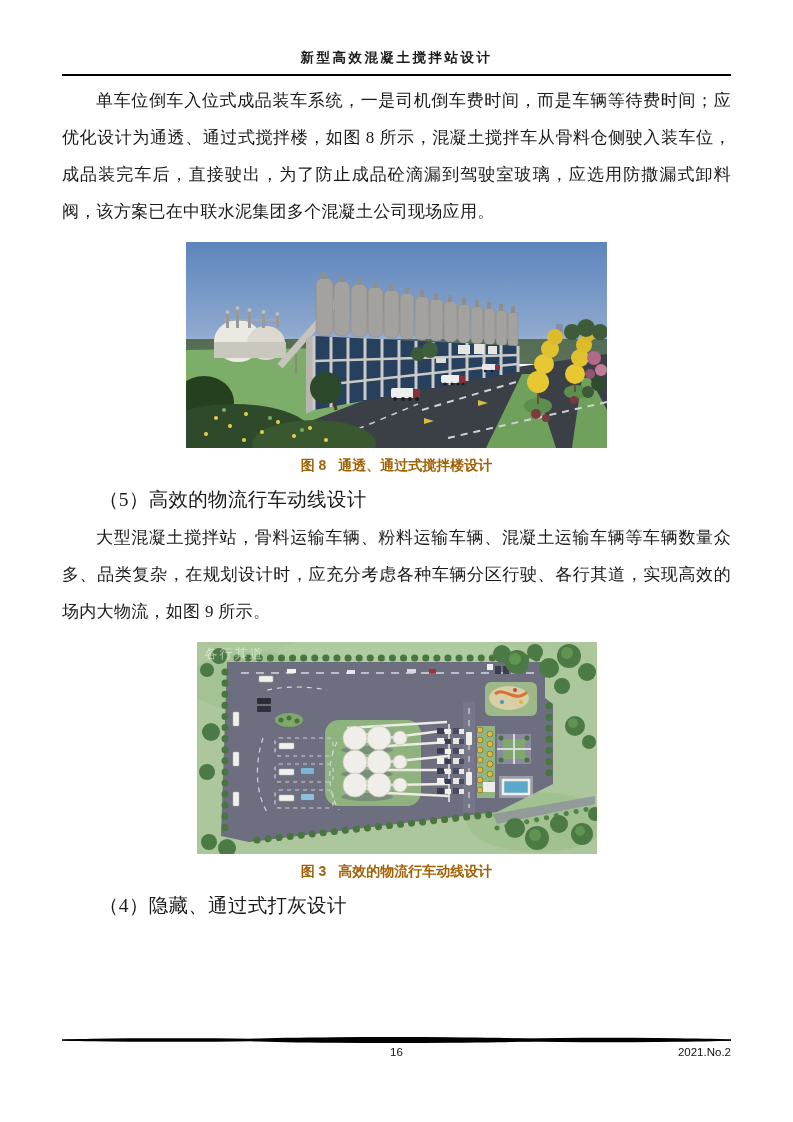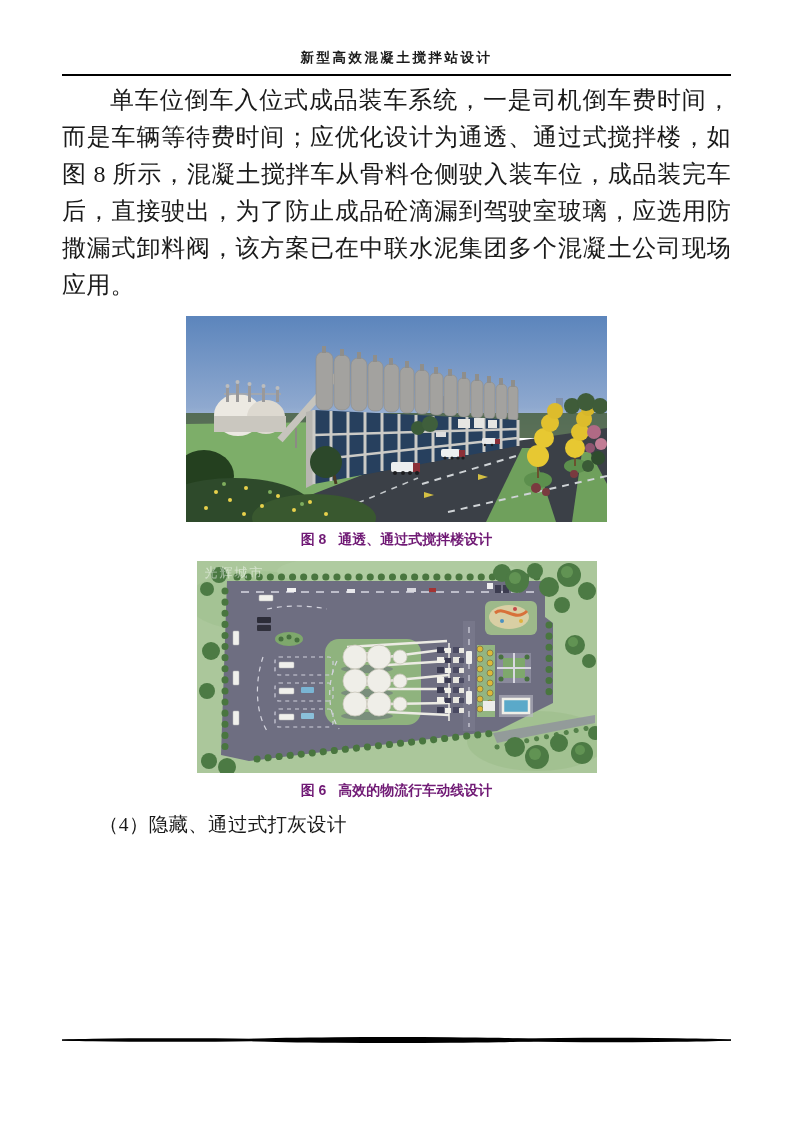--- a/index.html
+++ b/index.html
@@ -21,39 +21,39 @@
     letter-spacing:2.5px;
     line-height:20px;
   }
   .header-rule{
     margin-top:6px;
     border-bottom:2px solid #000;
     height:0;
   }
   .body-par{
     margin:0;
-    font-size:24px;
+    font-size:17px;
     line-height:37px;
     text-align:justify;
     text-indent:2em;
     letter-spacing:0.3px;
   }
   .par-first{margin-top:6px;}
   .figure{width:100%;text-align:center;margin:0;}
   .fig-img-wrap{position:relative;display:block;margin:0 auto;}
   .fig8-wrap{margin-top:12px;width:421px;}
   .fig9-wrap{margin-top:12px;width:400px;}
   .fig-img-wrap svg{display:block;}
   .fig-caption{
     margin-top:8px;
     font-family:"Liberation Sans","DejaVu Sans",sans-serif;
     font-weight:bold;
     font-size:14px;
     line-height:19px;
-    color:#701a75;
+    color:#a16207;
   }
   .fig-label{margin-right:12px;}
   .section-heading{
     margin:10px 0 4px 0;
     font-size:19.5px;
     font-weight:400;
     line-height:30px;
     text-indent:1.9em;
     letter-spacing:0.3px;
   }
@@ -292,21 +292,23 @@
               <circle cx="116" cy="188" r="2"></circle>
           </g>
         </g>
       </svg>
     </span>
     <figcaption class="fig-caption">
       <span class="fig-label">图 8</span><span>通透、通过式搅拌楼设计</span>
     </figcaption>
   </figure>
 
-
+  <h3 class="section-heading">（5）高效的物流行车动线设计</h3>
+
+  <p class="body-par">大型混凝土搅拌站，骨料运输车辆、粉料运输车辆、混凝土运输车辆等车辆数量众多、品类复杂，在规划设计时，应充分考虑各种车辆分区行驶、各行其道，实现高效的场内大物流，如图 9 所示。</p>
 
   <figure class="figure">
     <span class="fig-img-wrap fig9-wrap">
       <svg width="400" height="212" viewBox="0 0 400 212" xmlns="http://www.w3.org/2000/svg">
         <g>
           <rect width="400" height="212" fill="#abc79b"></rect>
           <ellipse cx="60" cy="40" rx="70" ry="30" fill="#a3c292" opacity="0.8"></ellipse>
           <ellipse cx="340" cy="180" rx="70" ry="30" fill="#a0bf8e" opacity="0.8"></ellipse>
           <ellipse cx="200" cy="10" rx="120" ry="18" fill="#b3cda3" opacity="0.6"></ellipse>
         </g>
@@ -486,32 +488,36 @@
           </g>
           <g fill="#679a57" opacity="0.8">
             <circle cx="318" cy="17" r="6"></circle>
               <circle cx="370" cy="11" r="6"></circle>
               <circle cx="338" cy="193" r="6"></circle>
             <circle cx="383" cy="189" r="5"></circle>
               <circle cx="376" cy="81" r="5"></circle>
           </g>
         </g>
       </svg>
-      <span class="watermark">光辉城市</span>
+      <span class="watermark">各行其道</span>
     </span>
     <figcaption class="fig-caption">
-      <span class="fig-label">图 6</span><span>高效的物流行车动线设计</span>
+      <span class="fig-label">图 3</span><span>高效的物流行车动线设计</span>
     </figcaption>
   </figure>
 
   <h3 class="section-heading">（4）隐藏、通过式打灰设计</h3>
 
 
   <div class="page-footer">
     <svg class="footer-rule-svg" viewBox="0 0 668 8" preserveAspectRatio="none">
       <rect x="0" y="3.4" width="668" height="1.4" fill="#000"></rect>
       <ellipse cx="110" cy="4" rx="112" ry="1.8" fill="#000"></ellipse>
       <ellipse cx="330" cy="4" rx="150" ry="3.1" fill="#000"></ellipse>
       <ellipse cx="545" cy="4" rx="125" ry="2.2" fill="#000"></ellipse>
     </svg>
+    <div class="footer-row">
+      <span class="footer-page-num">16</span>
+      <span class="footer-issue">2021.No.2</span>
+    </div>
   </div>
 
 </div>
 
 </body></html>

